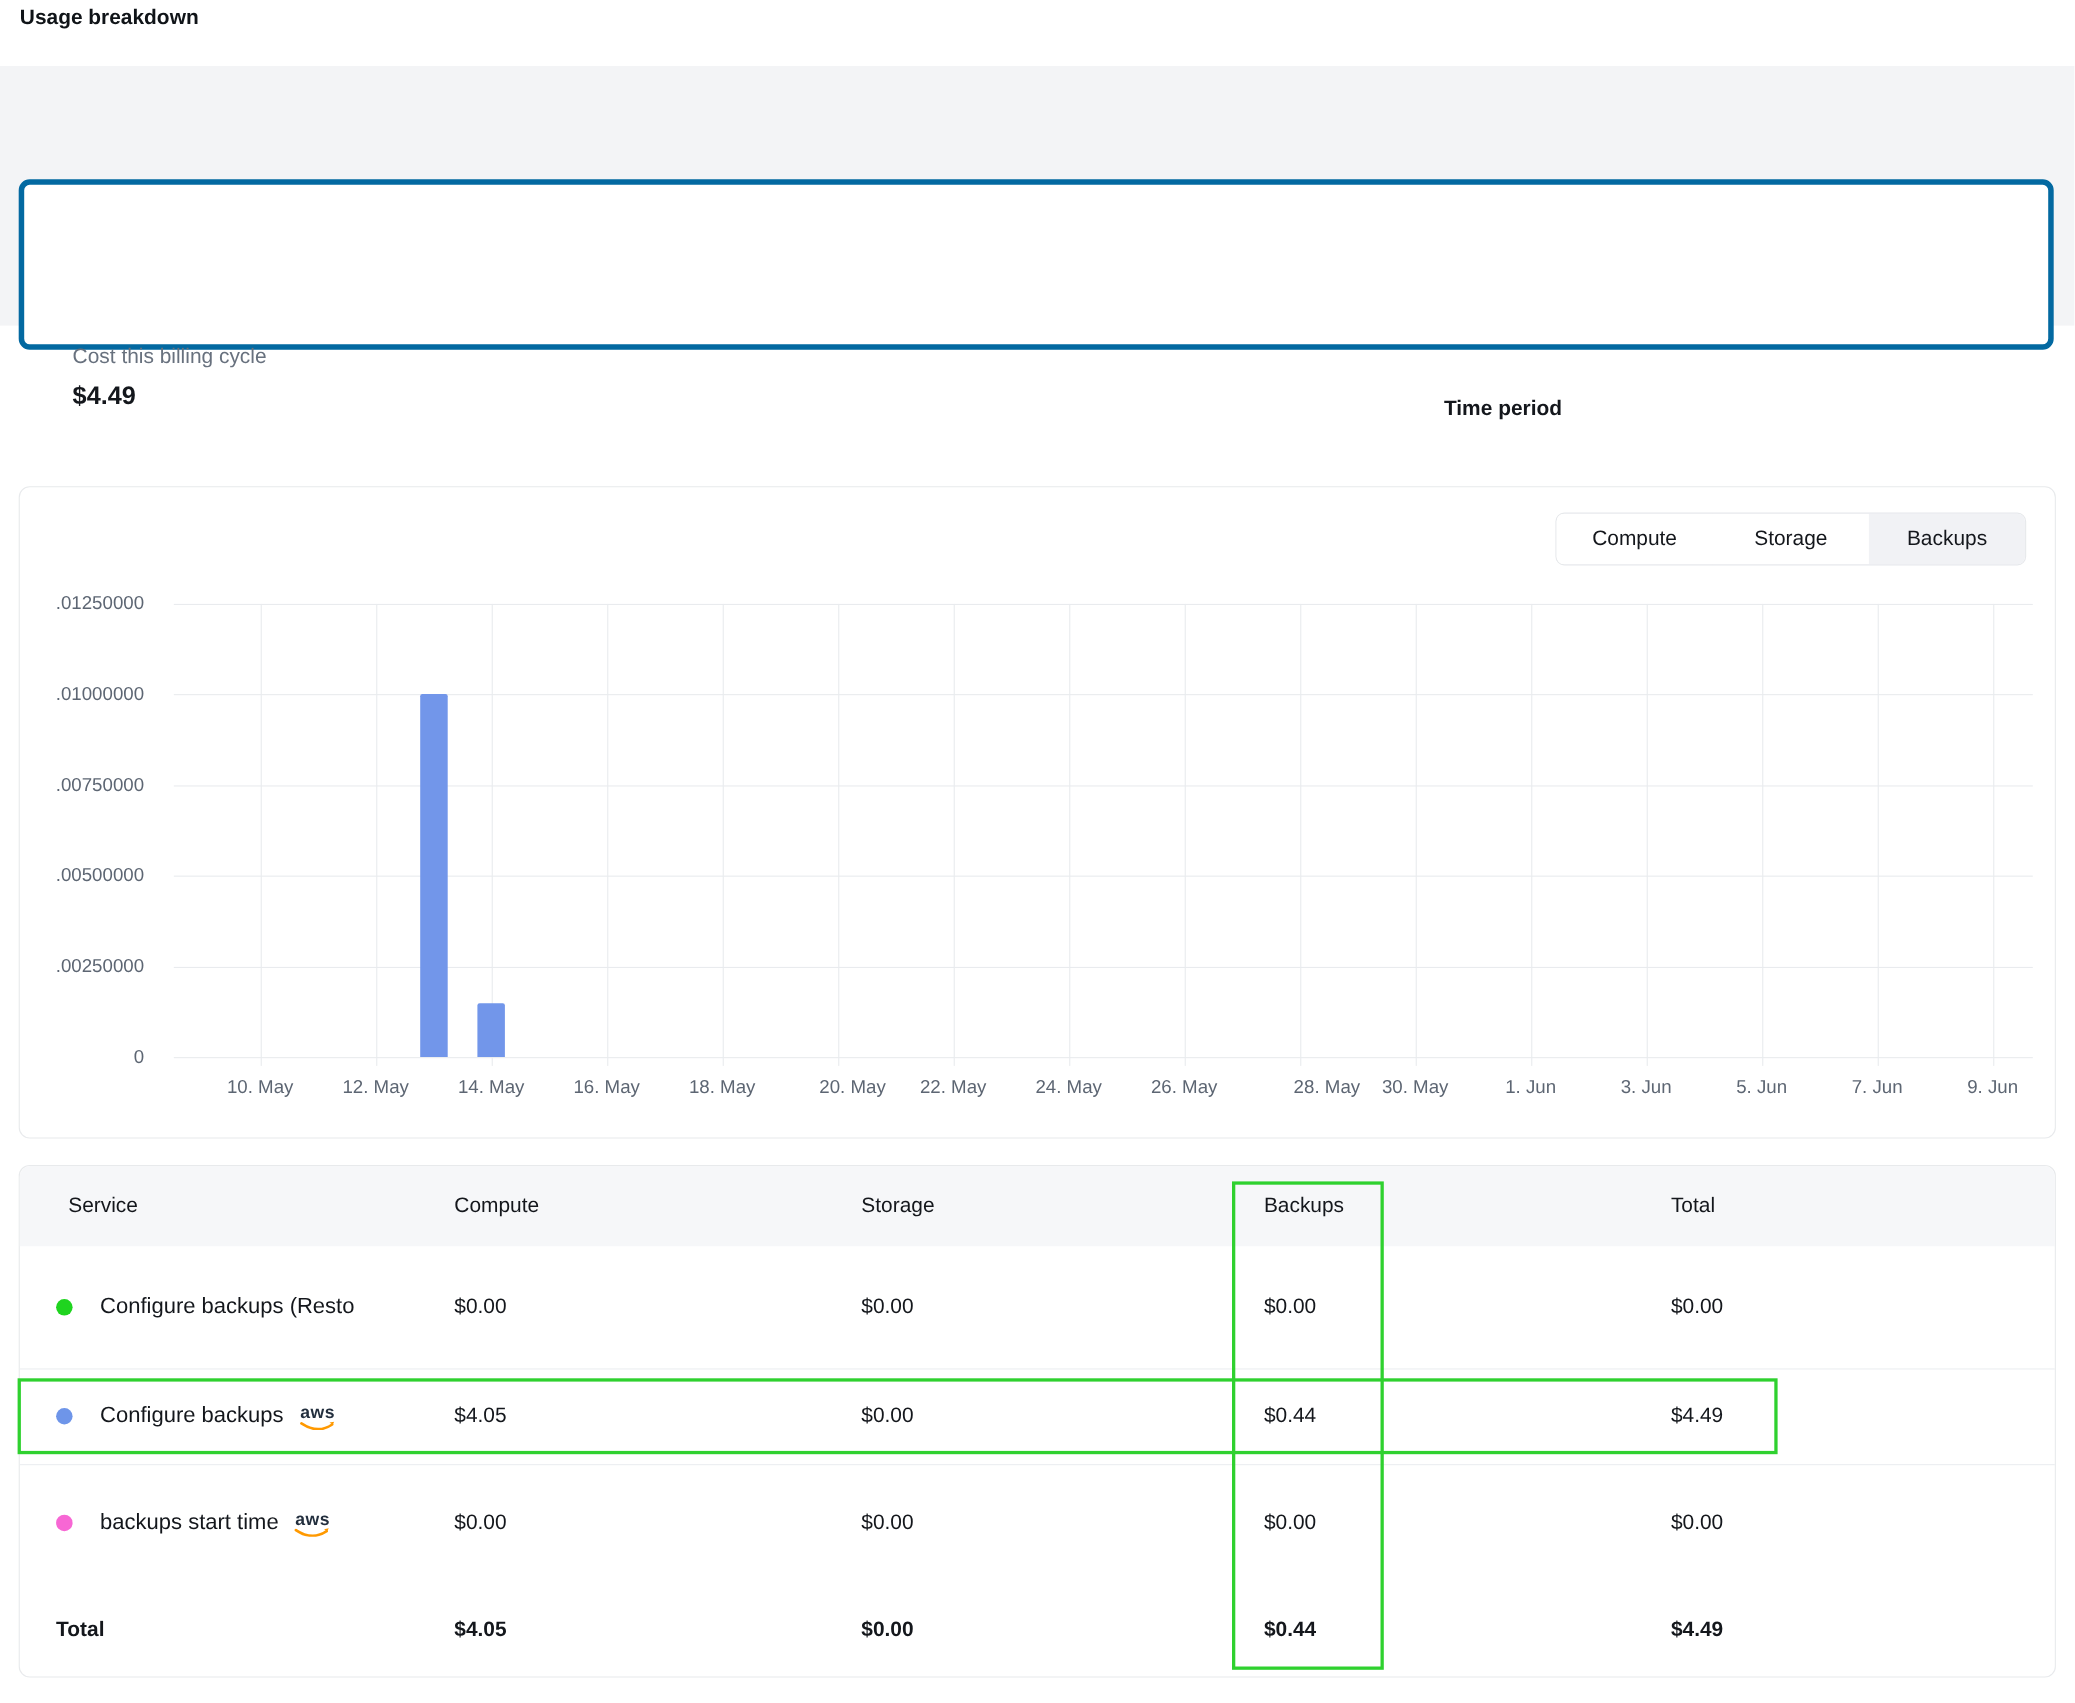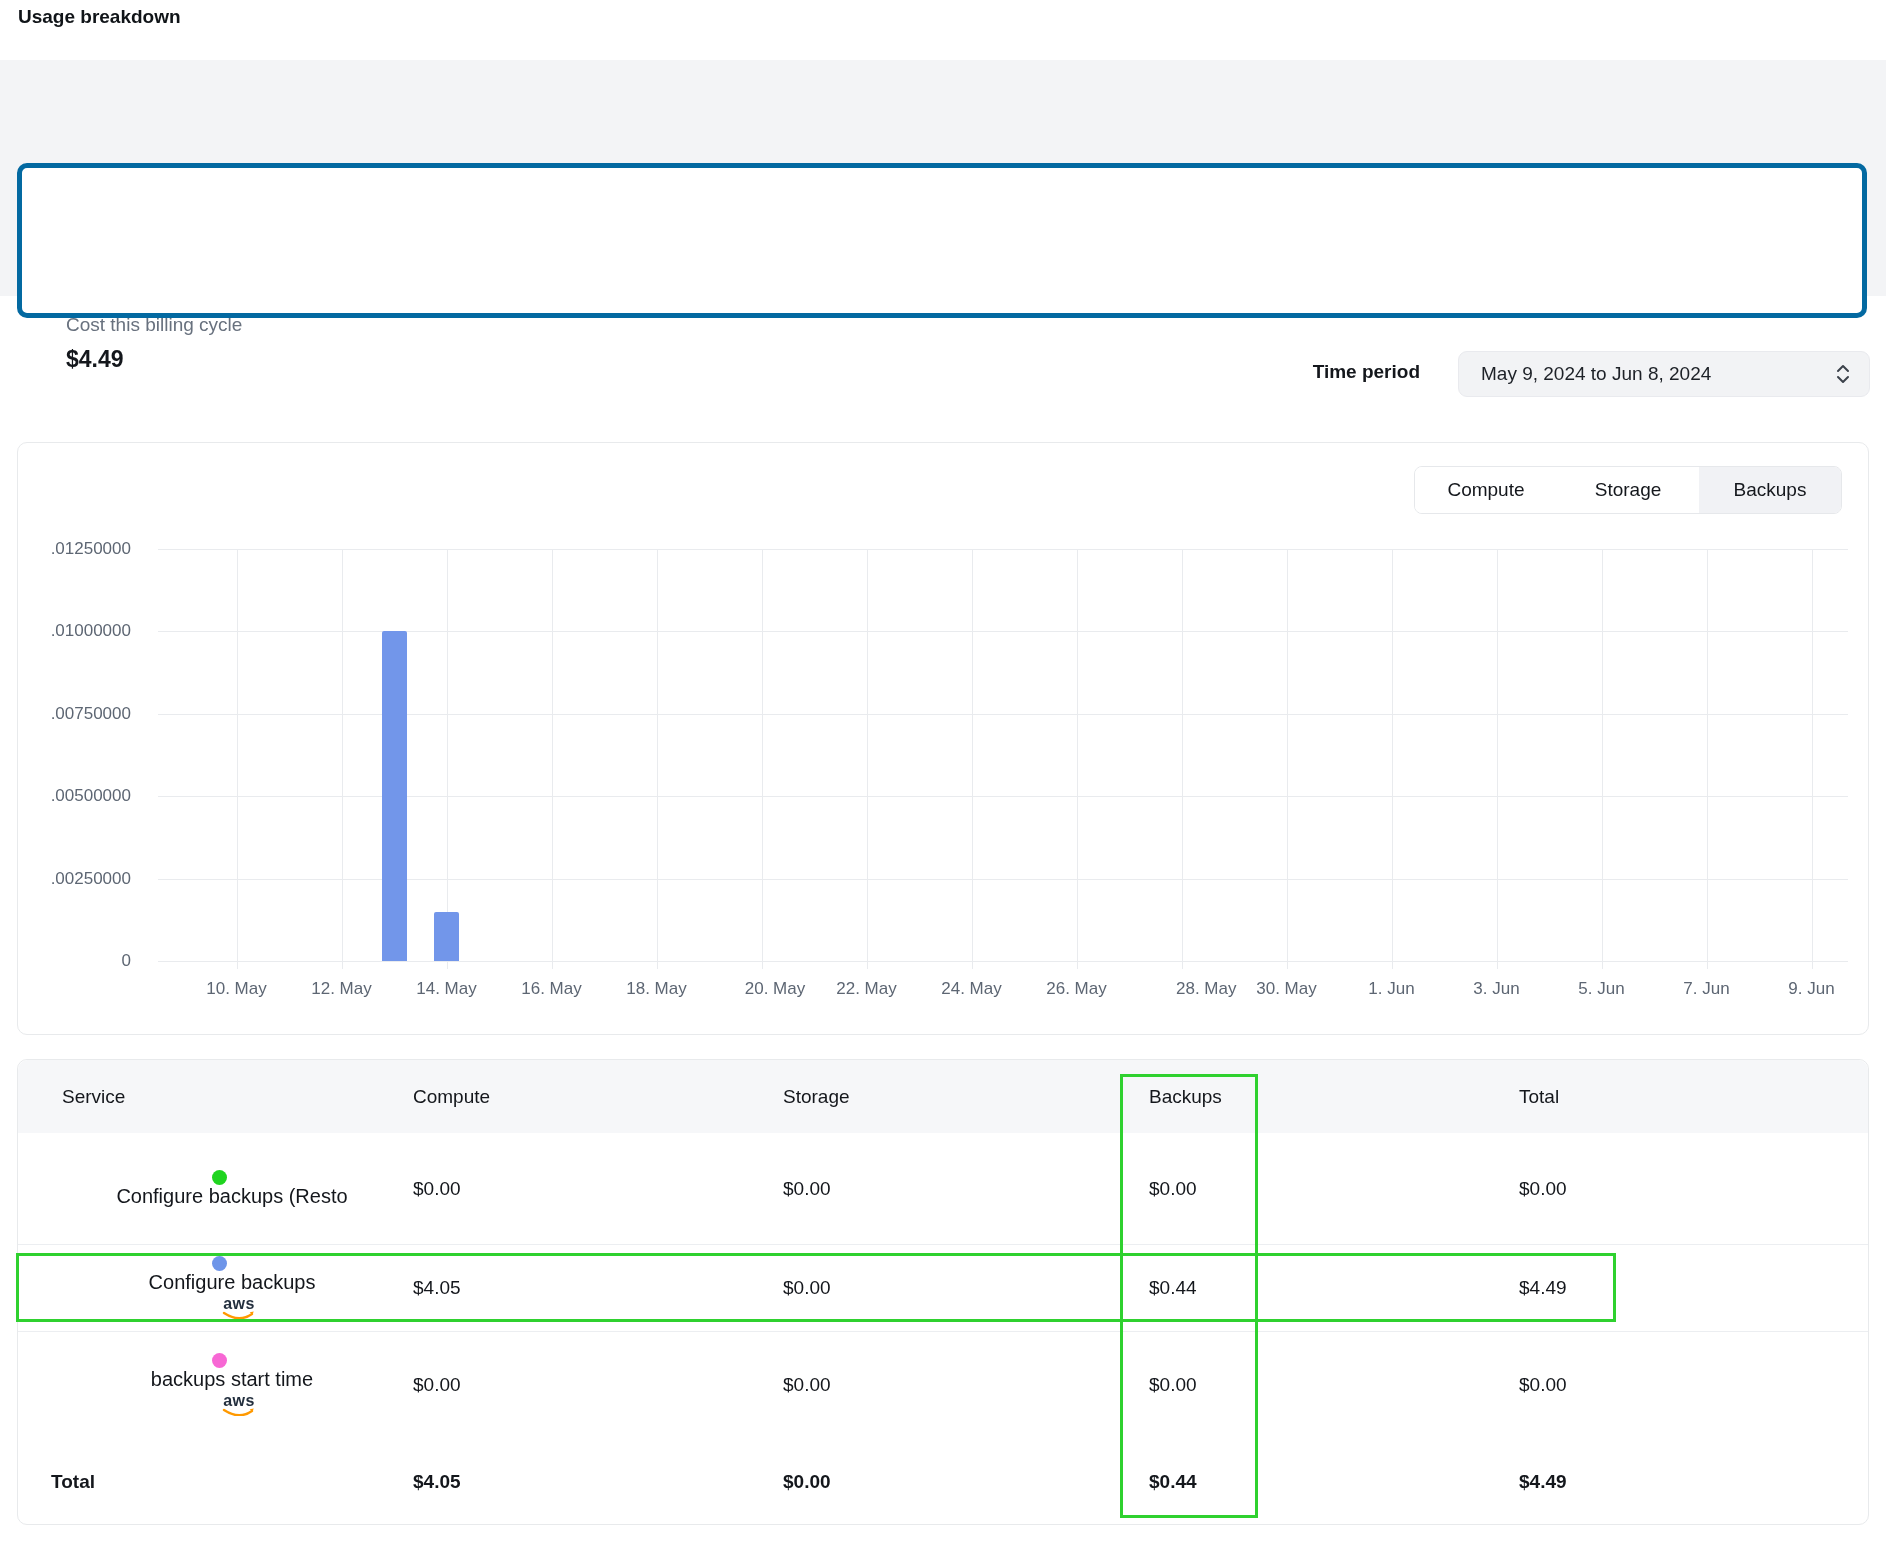--- a/index.html
+++ b/index.html
@@ -44,21 +44,21 @@
     font-size:17px; color:#5d6673; }
   .bar { position:absolute; width:25px; border-radius:2px 2px 0 0; }
 
   
   #table-card { left:17px; top:1059px; width:1852px; height:466px; background:#fff;
     border:1px solid #e8eaec; border-radius:10px; overflow:visible; }
   .trow { position:absolute; left:0; width:1850px; display:grid;
     grid-template-columns:395px 370px 366px 370px 349px; align-items:center; }
   #thead-row { top:0; height:73px; background:#f6f7f9; border-radius:10px 10px 0 0; }
   .th { font-size:19px; font-weight:500; color:#14171c; }
-  .td { font-size:19px; color:#14171c;flex-direction:column; }
+  .td { font-size:19px; color:#14171c; }
   .service-cell { display:flex; align-items:center; padding-left:33px; overflow:hidden; white-space:nowrap; }
   .th.service-cell { padding-left:44px; }
   .dot { width:15px; height:15px; border-radius:50%; margin-right:25px; flex:0 0 15px; }
   .service-name { font-size:20px; color:#14171c; }
   .row-sep { position:absolute; left:0; width:1850px; height:1px; background:#eceef1; }
   #row-0 { top:73px;  height:111px; }
   #row-1 { top:184px; height:87px; }
   #row-2 { top:271px; height:107px; }
   #total-row { top:378px; height:88px; }
   #total-row .td, #total-row .th { font-weight:bold; font-size:19px; }
@@ -81,27 +81,20 @@
   <div class="abs" id="page-title">Usage breakdown</div>
 
   <div class="abs" id="band">
     <div class="abs" id="summary-card">
       <div class="abs" id="summary-label">Cost this billing cycle</div>
       <div class="abs" id="summary-value">$4.49</div>
     </div>
   </div>
 
   <div class="abs" id="time-period-label">Time period</div>
-  <div class="abs" id="time-period-select">
-    <span id="time-period-value">May 9, 2024 to Jun 8, 2024</span>
-    <svg id="time-period-caret" viewBox="0 0 16 24" fill="none" stroke="#3c424b" stroke-width="2" stroke-linecap="round" stroke-linejoin="round">
-      <path d="M3 9 L8 4 L13 9"></path>
-        <path d="M3 15 L8 20 L13 15"></path>
-    </svg>
-  </div>
 
   <div class="abs" id="chart-card">
     <div id="chart-tabs">
       <div class="chart-tab">Compute</div>
       <div class="chart-tab">Storage</div>
       <div class="chart-tab selected">Backups</div>
     </div>
     <div id="chart-plot" style="position:absolute; left:0; top:0; width:1852px; height:593px;">
         <div class="gridline-h" style="top: 518px;"></div>
         <div class="y-tick-label" style="top: 508px;">0</div>

